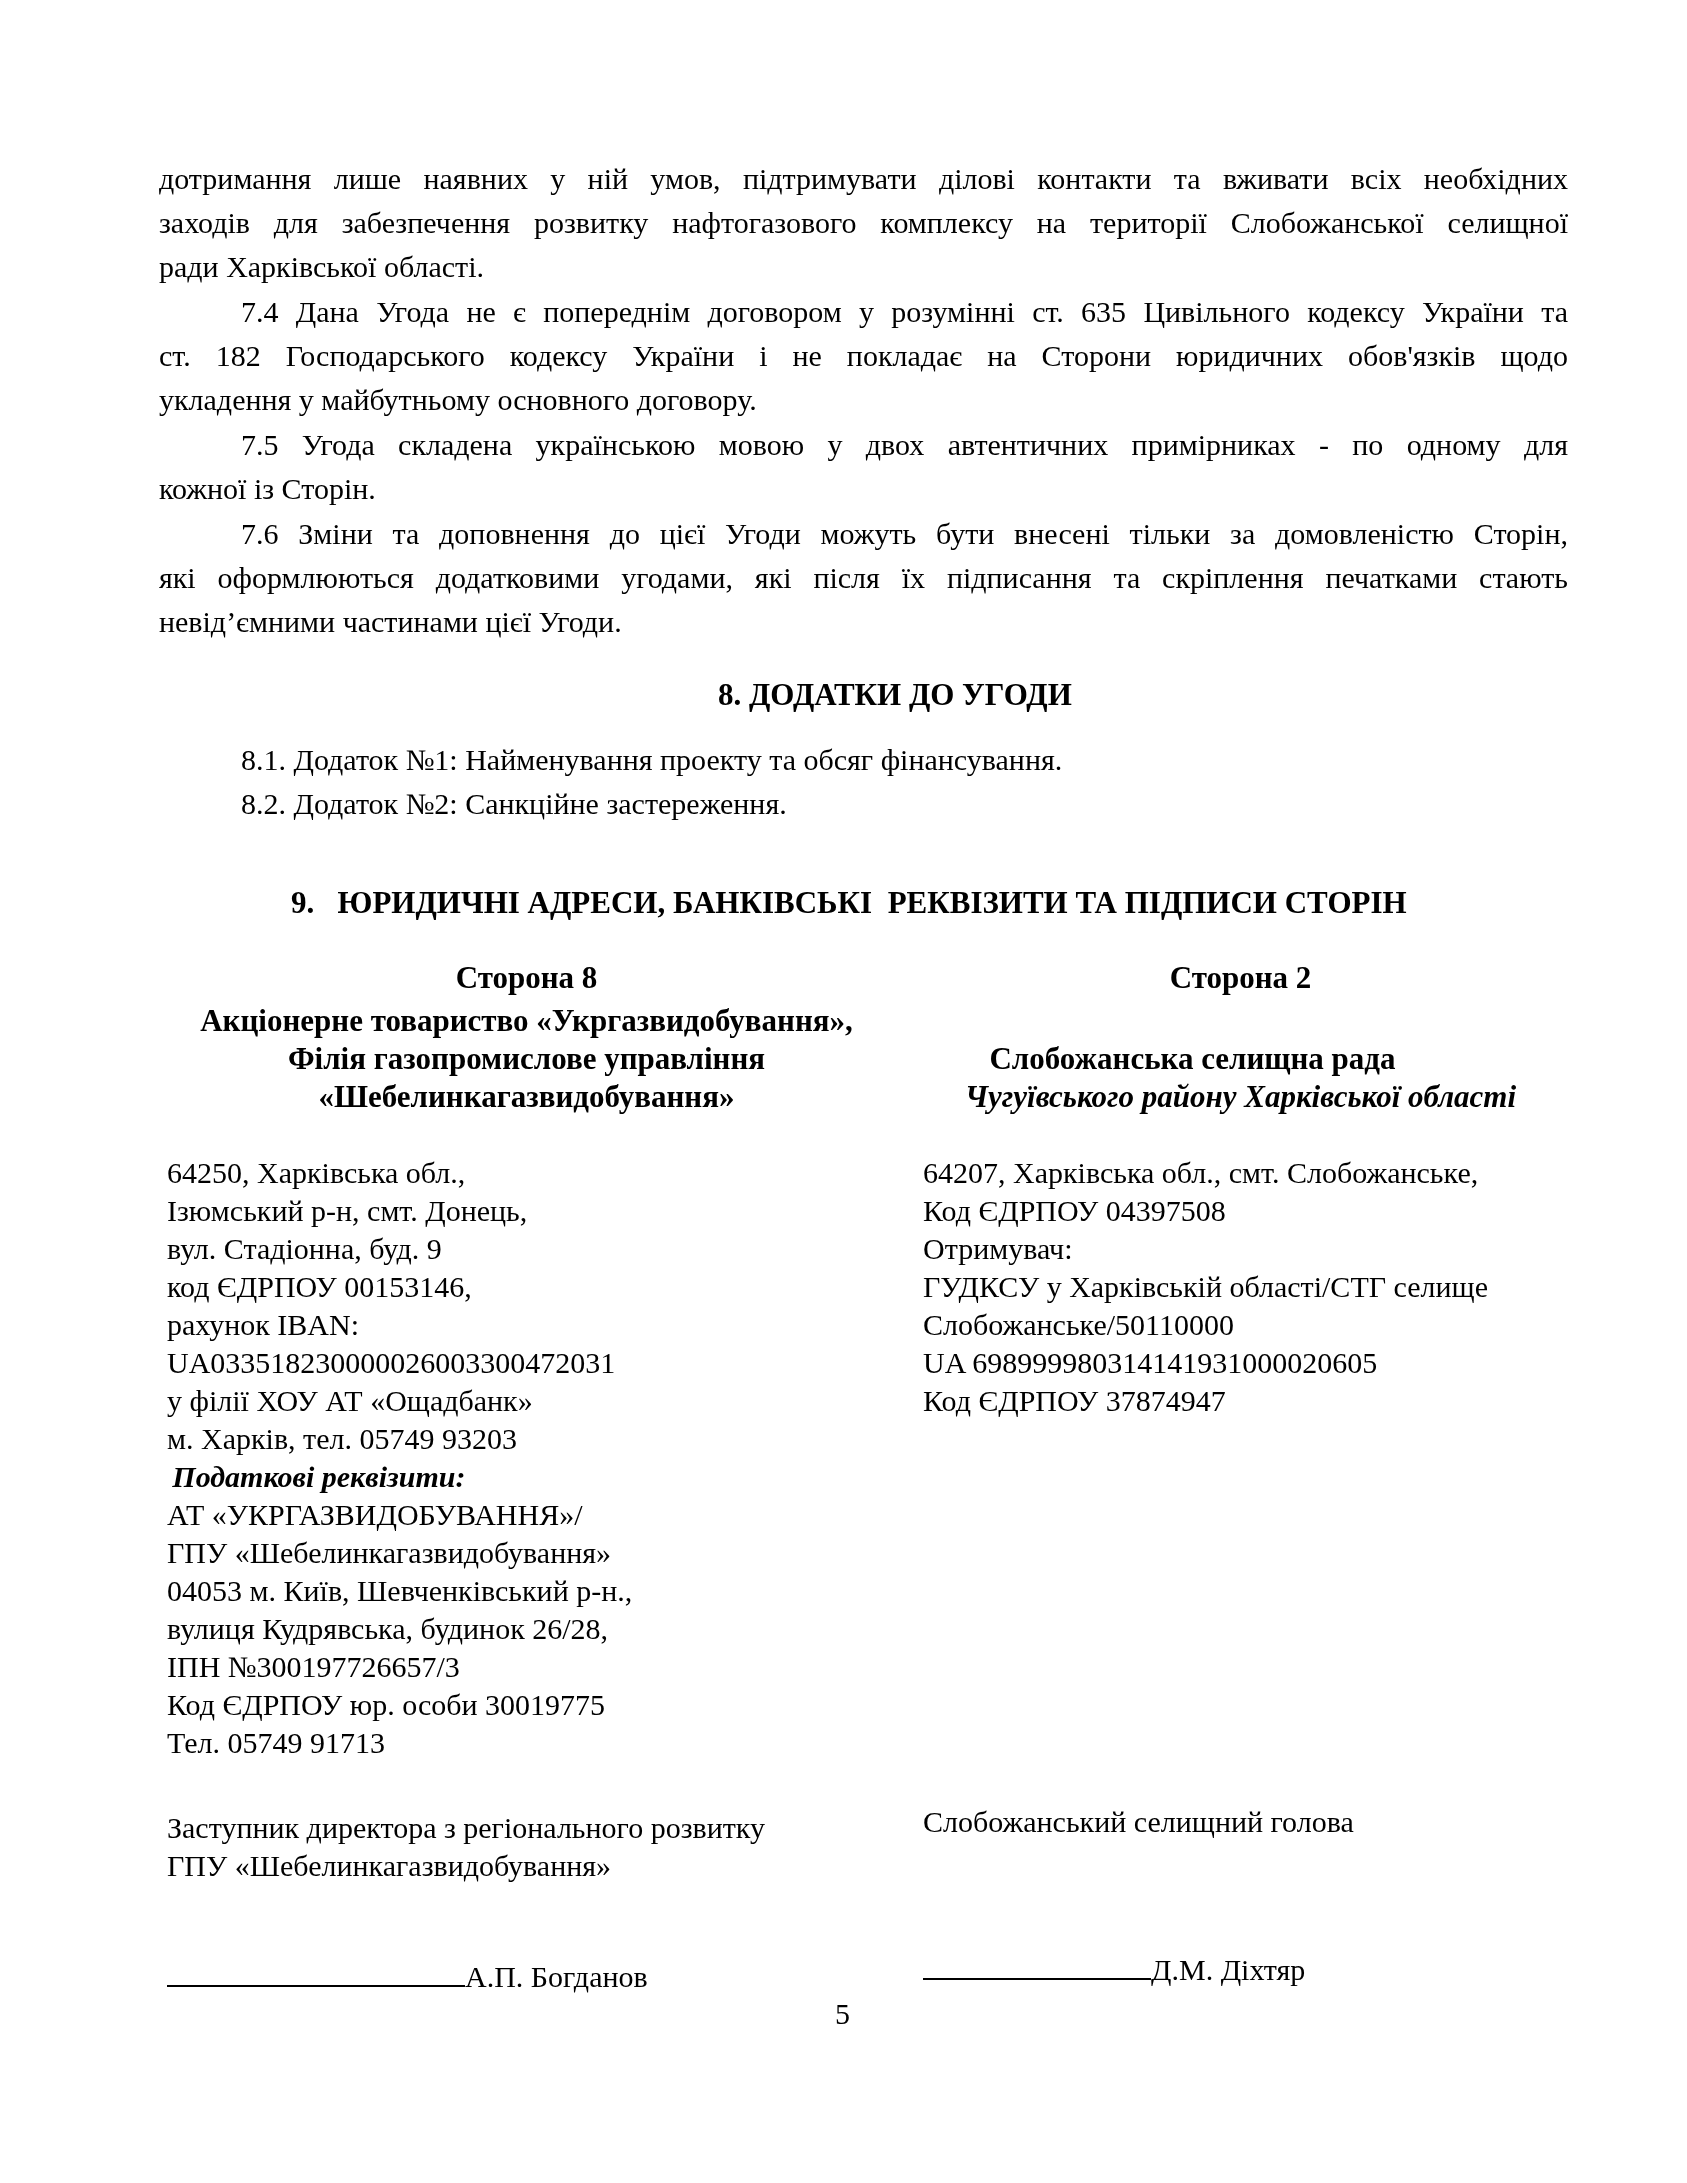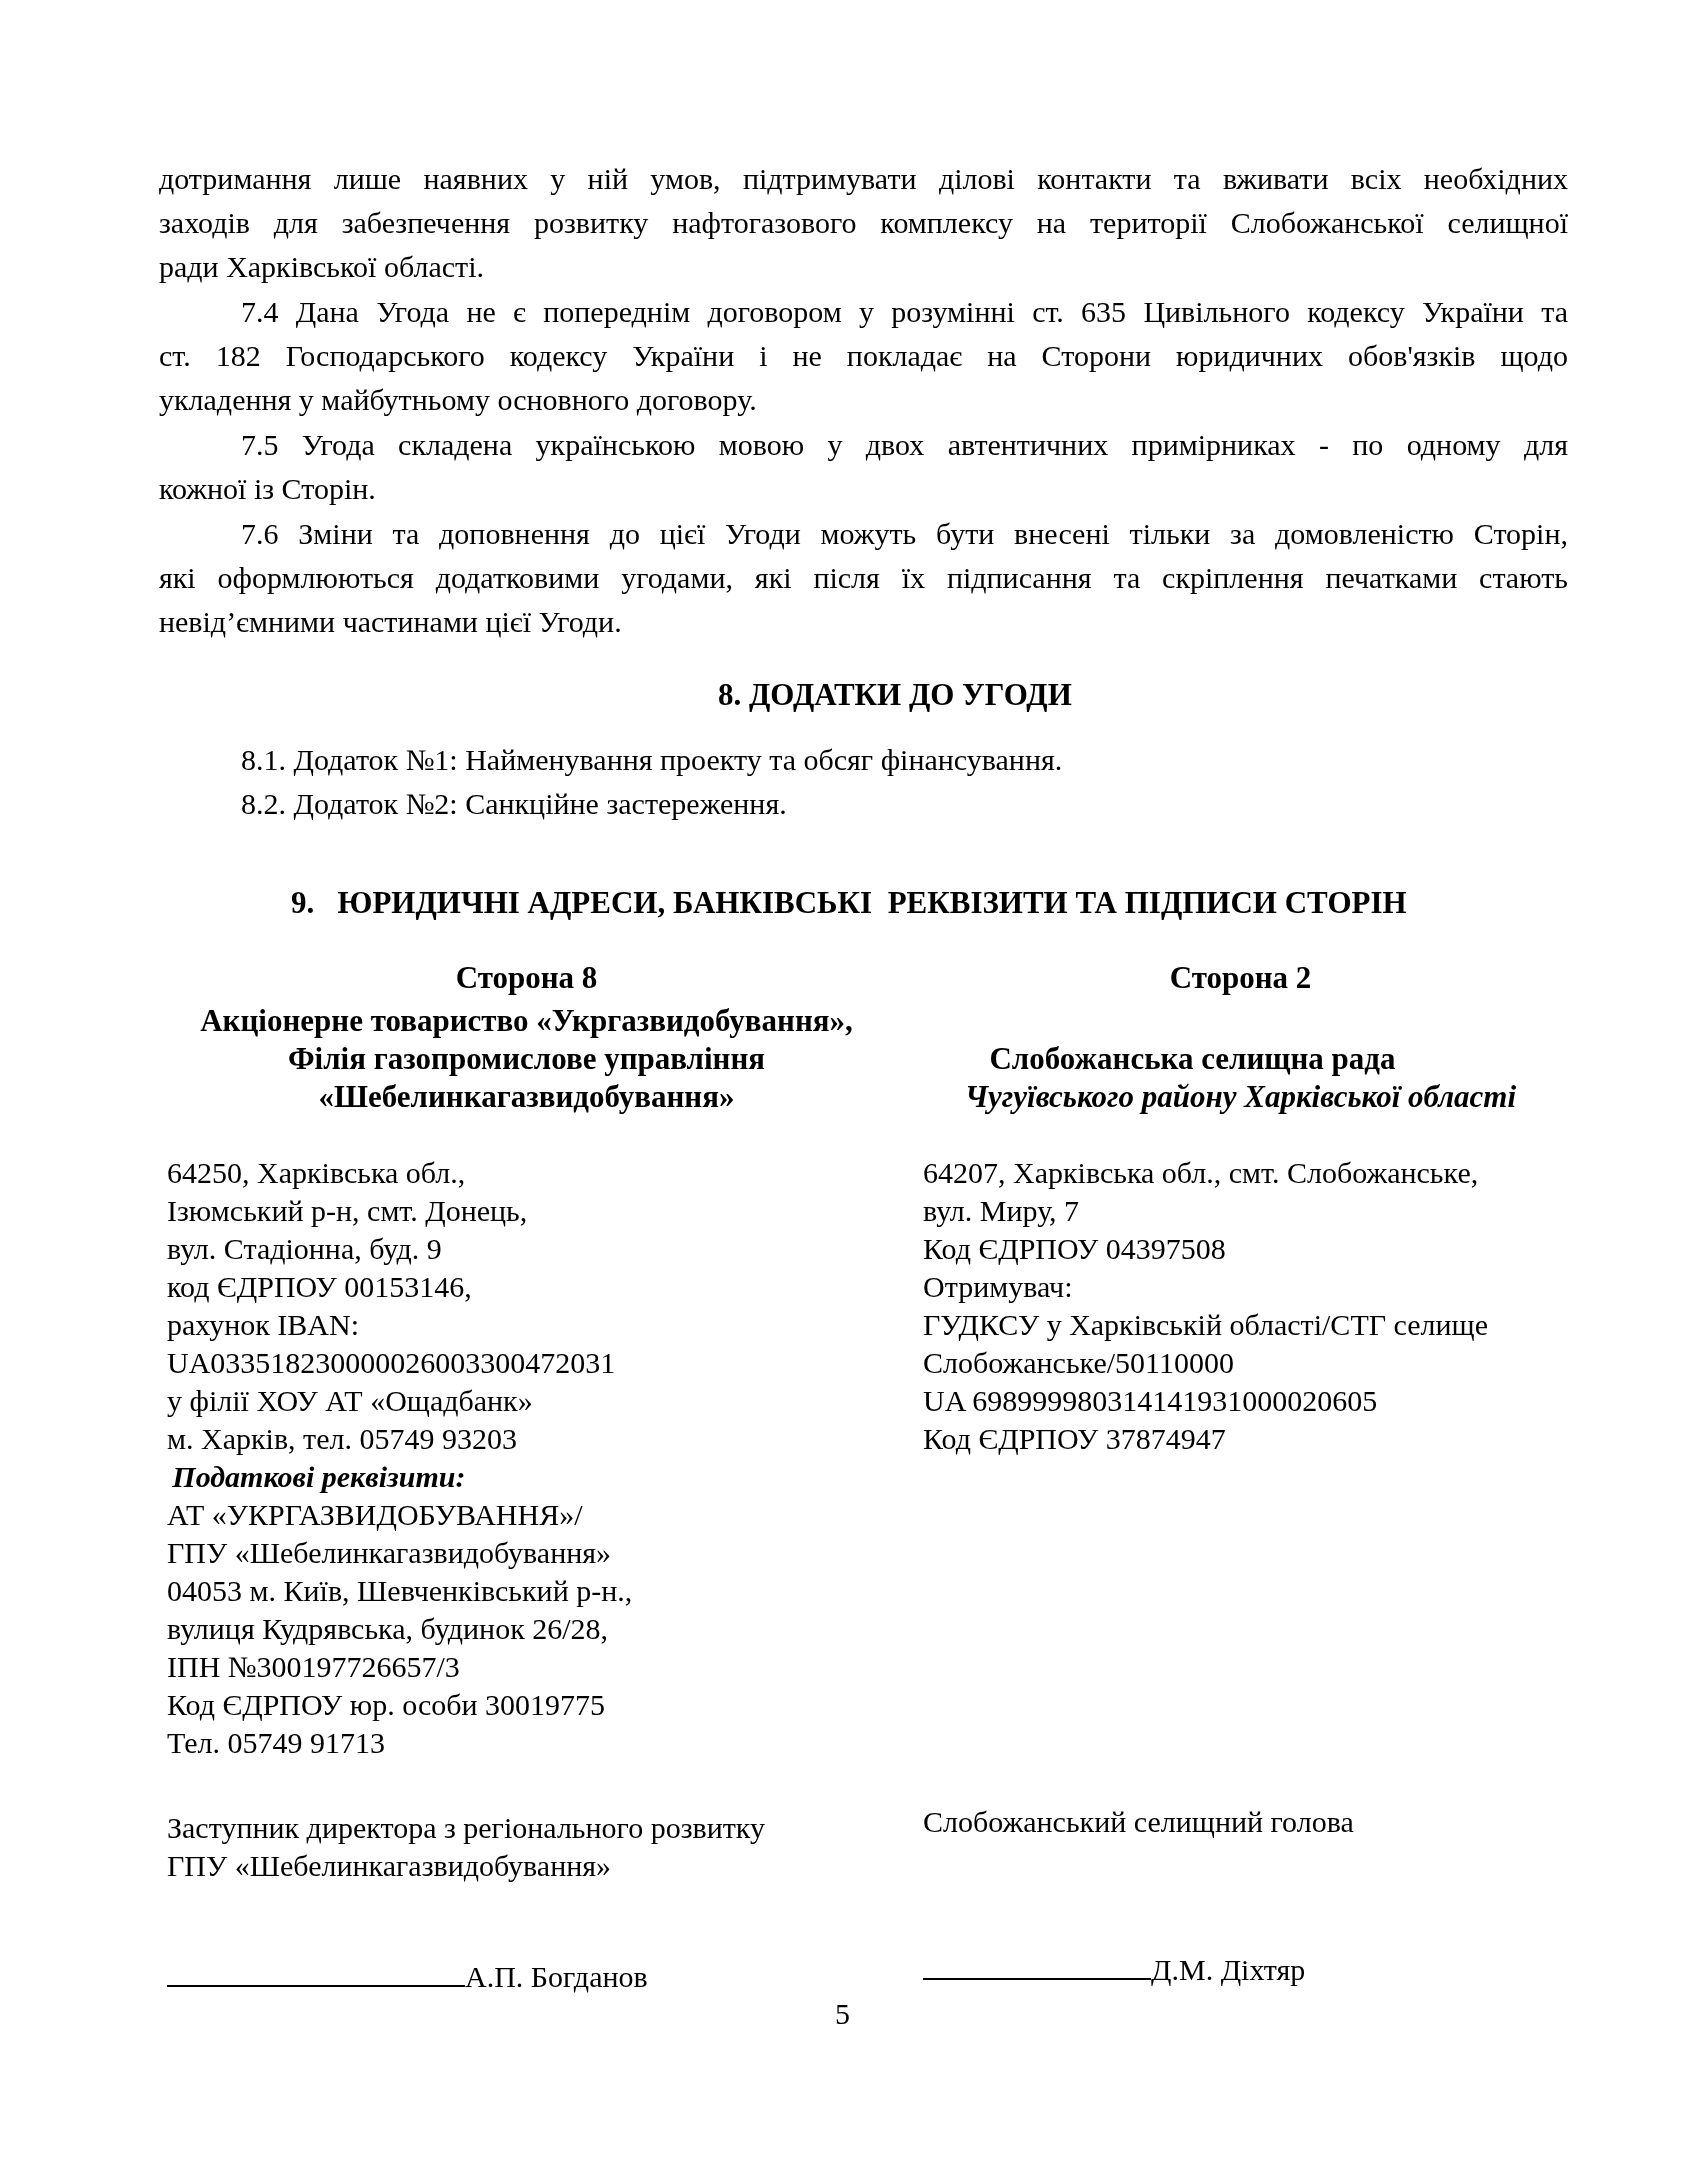--- a/index.html
+++ b/index.html
@@ -96,21 +96,20 @@
     <div>ГПУ «Шебелинкагазвидобування»</div>
     <div>04053 м. Київ, Шевченківський р-н.,</div>
     <div>вулиця Кудрявська, будинок 26/28,</div>
     <div>ІПН №300197726657/3</div>
     <div>Код ЄДРПОУ юр. особи 30019775</div>
     <div>Тел. 05749 91713</div>
   </div>
 
   <div class="col-lines" style="left:923px; top:1154px;">
     <div>64207, Харківська обл., смт. Слобожанське,</div>
-    <div>вул. Миру, 7</div>
     <div>Код ЄДРПОУ 04397508</div>
     <div>Отримувач:</div>
     <div>ГУДКСУ у Харківській області/СТГ селище</div>
     <div>Слобожанське/50110000</div>
     <div>UA 698999980314141931000020605</div>
     <div>Код ЄДРПОУ 37874947</div>
   </div>
 
   <div class="col-lines" style="left:167px; top:1809px;">
     <div>Заступник директора з регіонального розвитку</div>

